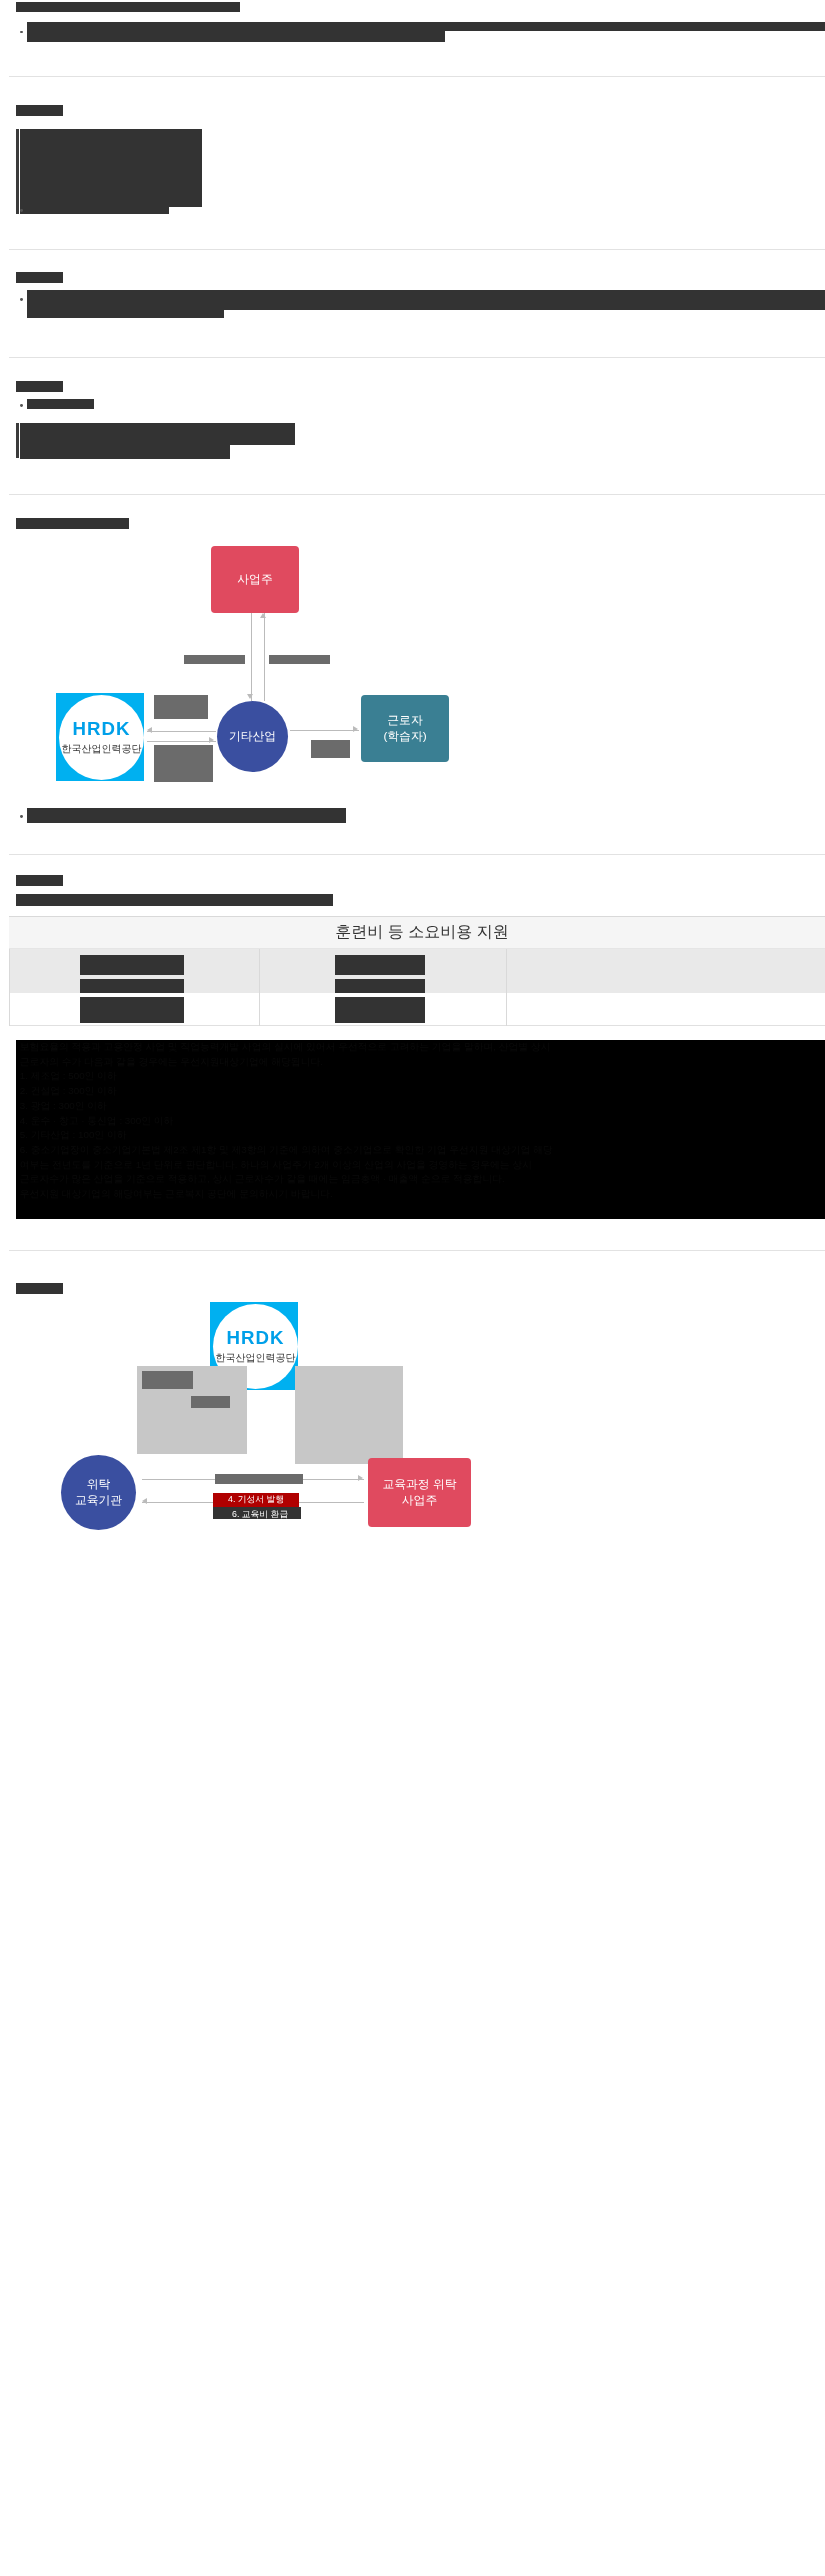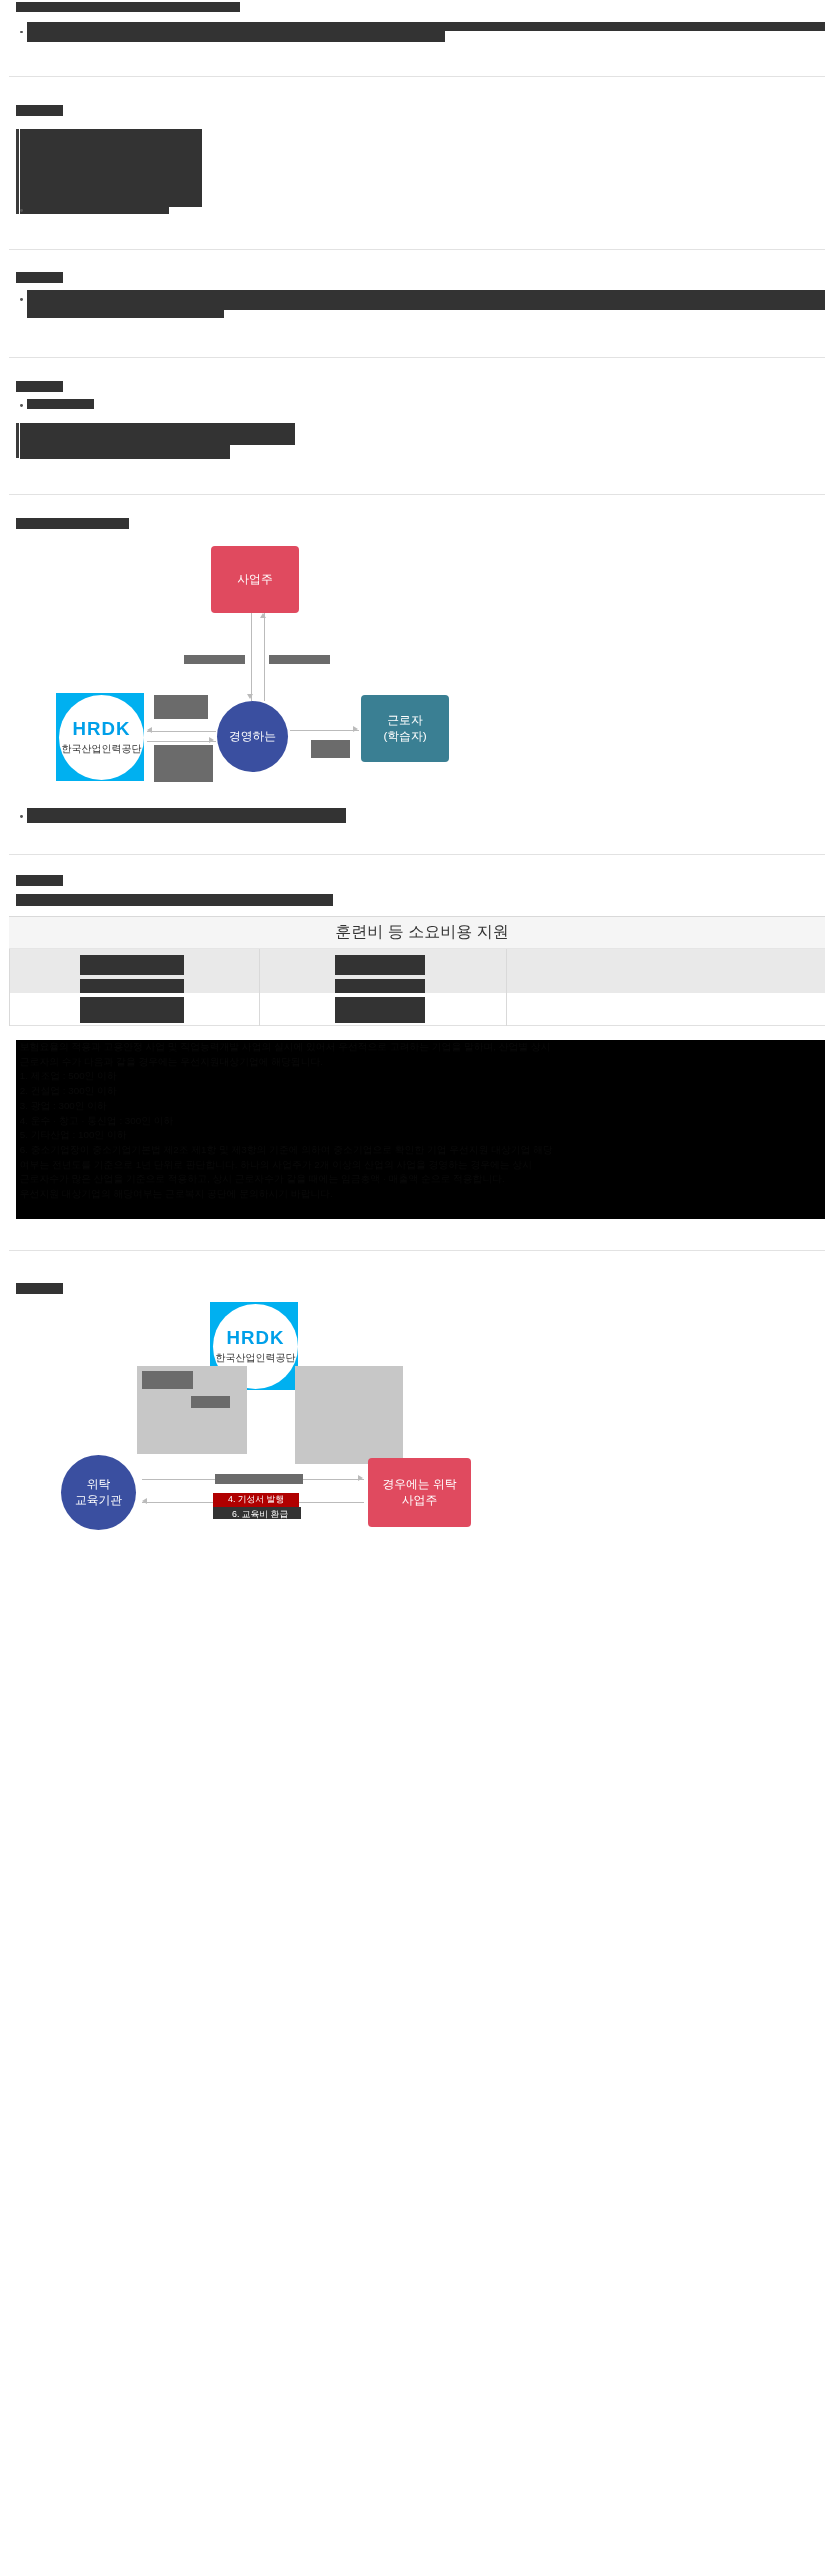--- a/index.html
+++ b/index.html
@@ -224,21 +224,21 @@
   <div class="gray-box" style="left:260px;top:655px;width:61px;height:8.8px;"></div>
 
   <div class="logo-box" style="left:47px;top:693px;width:88px;height:88px;">
     <div class="logo-inner">
       <div class="logo-text">HRDK</div>
       <div class="logo-sub">한국산업인력공단</div>
     </div>
   </div>
 
   <div class="node node-institute" style="left:208px;top:701px;width:71px;height:71px;">
-    <span>경영하는</span>
+    <span>기타산업</span>
   </div>
 
   <div class="node node-worker" style="left:352px;top:695px;width:88px;height:67px;white-space:pre-line;">
     <span>근로자
 (학습자)</span>
   </div>
 
   <div class="arrow-h" style="left:138px;top:731px;width:69px;"></div>
   <div class="arrowhead ah-left" style="left:138px;top:727px;"></div>
   <div class="arrow-h" style="left:138px;top:741px;width:69px;"></div>
@@ -308,21 +308,21 @@
   <div class="gray-box-light" style="left:286px;top:1366px;width:108px;height:98px;"></div>
   <div class="gray-box" style="left:133px;top:1371px;width:51px;height:17.7px;"></div>
   <div class="gray-box" style="left:182px;top:1396px;width:39px;height:11.8px;"></div>
 
   <div class="node node-entrusted" style="left:52px;top:1455px;width:75px;height:75px;white-space:pre-line;">
     <span>위탁
 교육기관</span>
   </div>
 
   <div class="node node-entrust-employer" style="left:359px;top:1458px;width:103px;height:69px;white-space:pre-line;">
-    <span>경우에는 위탁
+    <span>교육과정 위탁
 사업주</span>
   </div>
 
   <div class="arrow-h" style="left:133px;top:1479px;width:222px;"></div>
   <div class="arrowhead ah-right" style="left:349px;top:1475px;"></div>
   <div class="arrow-h" style="left:133px;top:1502px;width:222px;"></div>
   <div class="arrowhead ah-left" style="left:133px;top:1498px;"></div>
 
   <div class="gray-box" style="left:206px;top:1474px;width:88px;height:9.8px;"></div>
 

